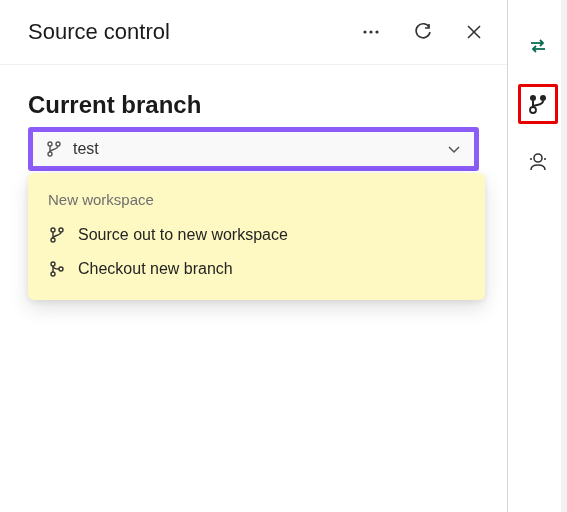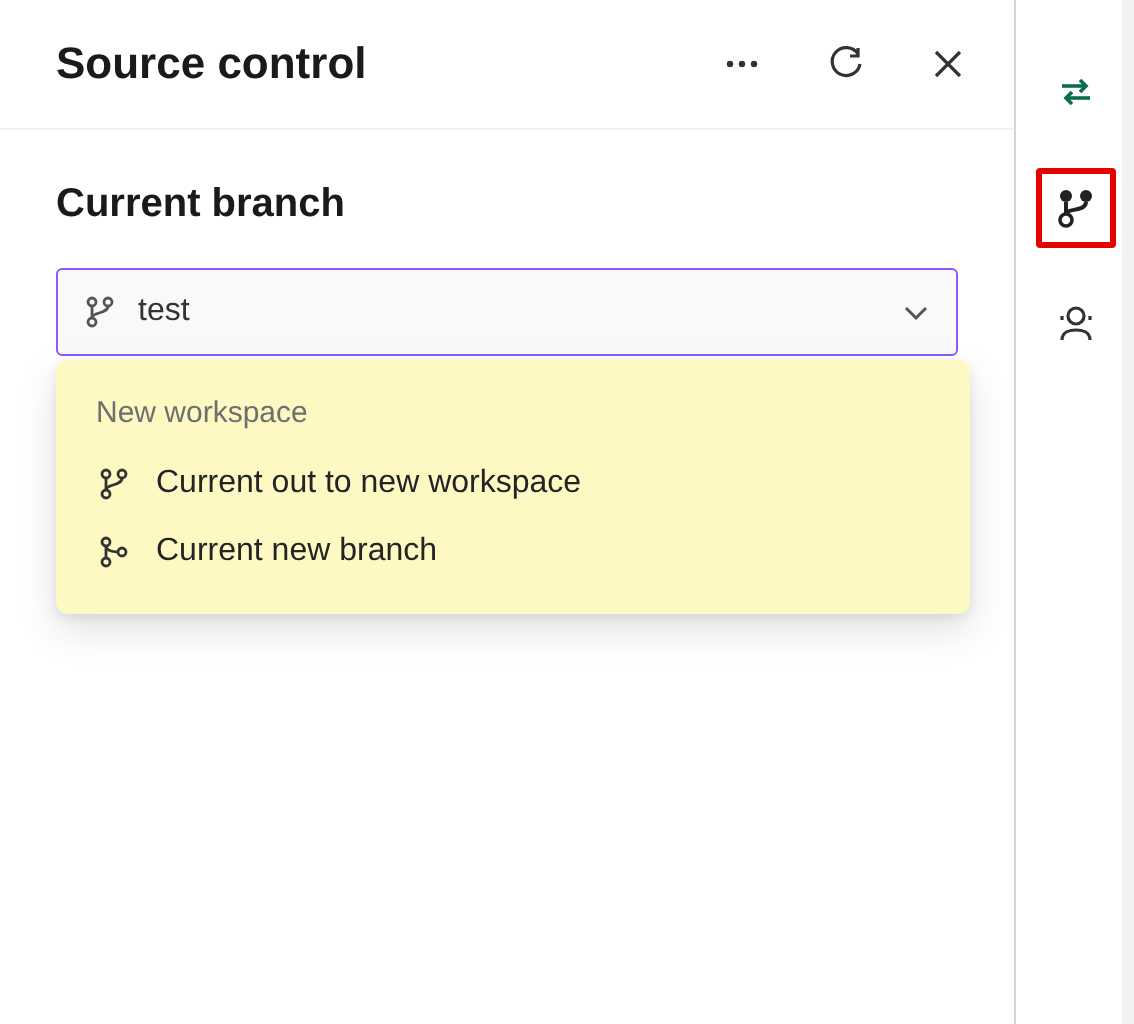--- a/index.html
+++ b/index.html
@@ -19,21 +19,21 @@
       min-width: 0;
     }
     .header {
       display: flex;
       align-items: center;
       padding: 18px 20px 18px 28px;
       border-bottom: 1px solid #f0f0f0;
     }
     .header-title {
       font-size: 22px;
-      font-weight: 700;
+      font-weight: 400;
       color: #1a1a1a;
       flex: 1;
     }
     .header-actions {
       display: flex;
       gap: 24px;
       align-items: center;
     }
     .icon-btn {
       background: none;
@@ -43,36 +43,36 @@
       display: flex;
       align-items: center;
       justify-content: center;
       color: #333;
     }
     .content {
       padding: 26px 28px 0 28px;
       position: relative;
     }
     .section-label {
-      font-size: 20px;
+      font-size: 24px;
       font-weight: 600;
       color: #1a1a1a;
-      margin-bottom: 20px;
+      margin-bottom: 8px;
     }
     .dropdown {
       position: relative;
       width: 100%;
     }
     .dropdown-trigger {
       display: flex;
       align-items: center;
       width: 100%;
       height: 44px;
       padding: 0 12px;
-      border: 1px solid #8b5cf6;
+      border: 5px solid #8b5cf6;
       border-radius: 3px;
       background: #f9f9f9;
       cursor: pointer;
       font-size: 16px;
       color: #333;
       gap: 10px;
     }
     .dropdown-value { flex: 1; text-align: left; }
     .dropdown-menu {
       position: absolute;
@@ -201,33 +201,33 @@
         <button class="menu-item">
           <span>
             <svg width="18" height="18" viewBox="0 0 18 18" fill="none" stroke="#333" stroke-width="1.4">
               <circle cx="5" cy="4" r="2"></circle>
                 <circle cx="5" cy="14" r="2"></circle>
                 <circle cx="13" cy="4" r="2"></circle>
               <path d="M5 6 L5 12"></path>
                 <path d="M13 6 C13 10 5 9 5 12"></path>
             </svg>
           </span>
-          <span>Current out to new workspace</span>
+          <span>Source out to new workspace</span>
         </button>
         <button class="menu-item">
           <span>
             <svg width="18" height="18" viewBox="0 0 18 18" fill="none" stroke="#333" stroke-width="1.4">
               <circle cx="5" cy="4" r="2"></circle>
                 <circle cx="5" cy="14" r="2"></circle>
                 <circle cx="13" cy="9" r="2"></circle>
               <path d="M5 6 L5 12"></path>
                 <path d="M5 6 C5 9 11 9 11 9"></path>
             </svg>
           </span>
-          <span>Current new branch</span>
+          <span>Checkout new branch</span>
         </button>
       </div>
     </div>
   </div>
 </div>
 
 <div class="right-rail">
   <button class="rail-btn">
     <span>
       <svg width="22" height="22" viewBox="0 0 22 22" fill="none" stroke="#0b6c52" stroke-width="1.8">

